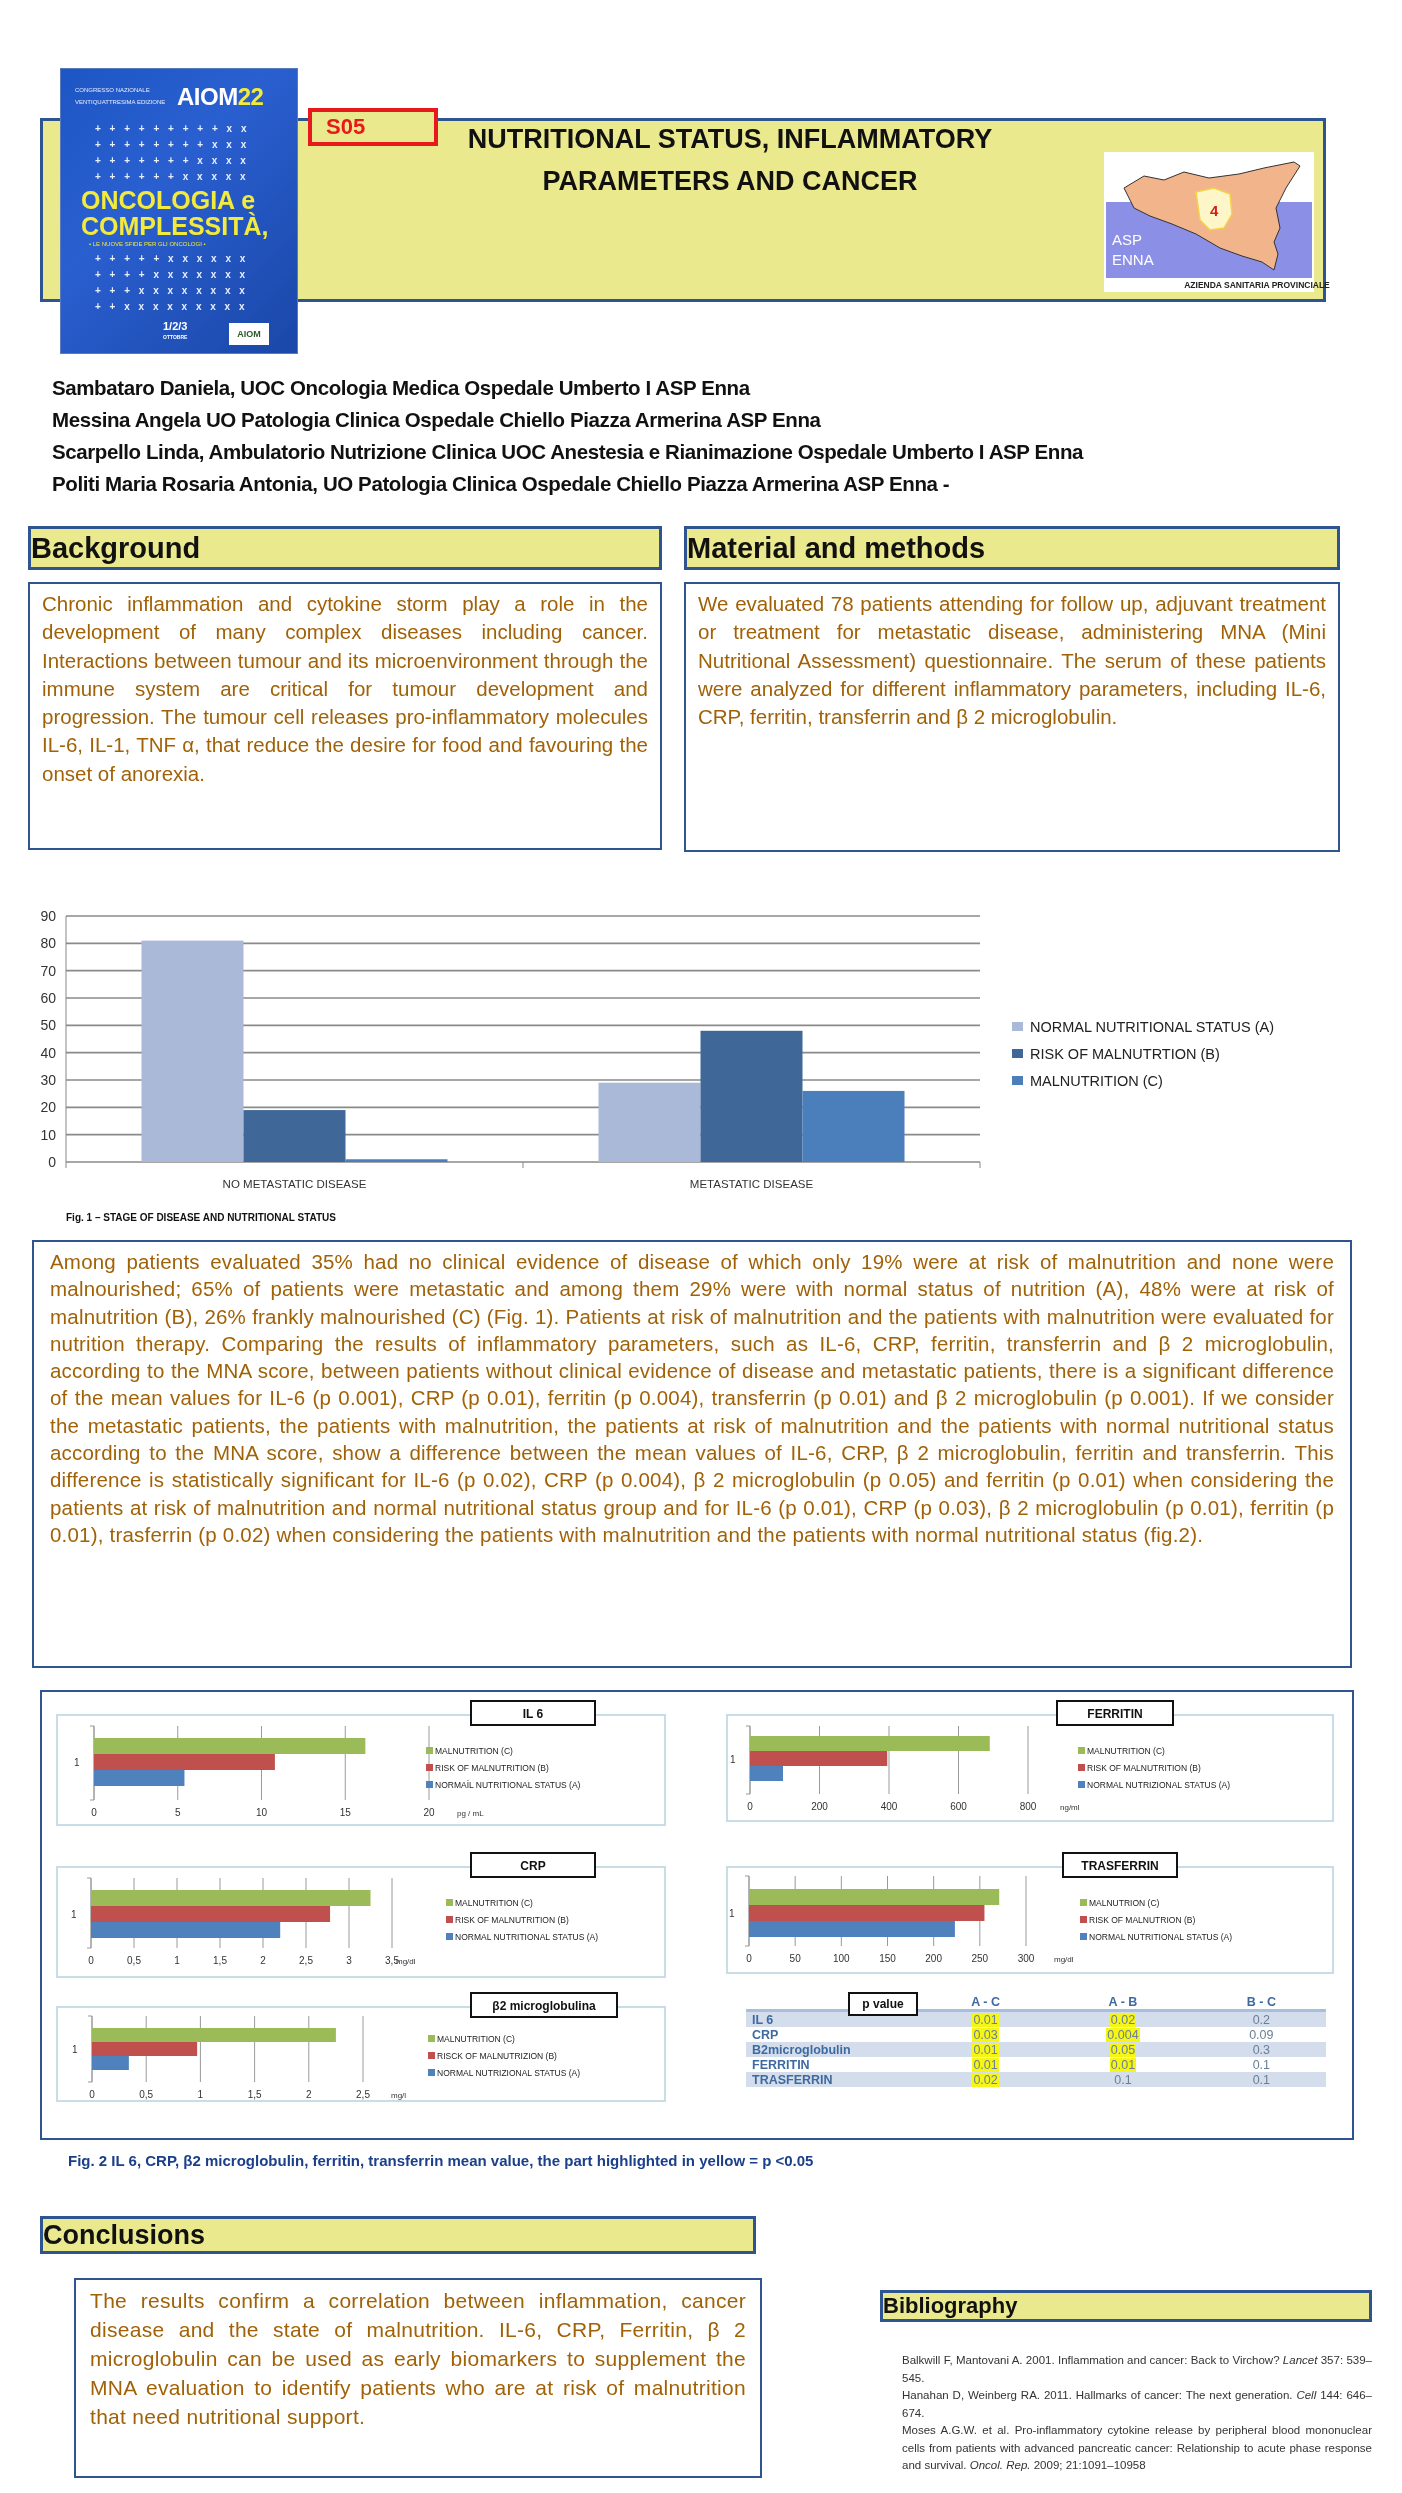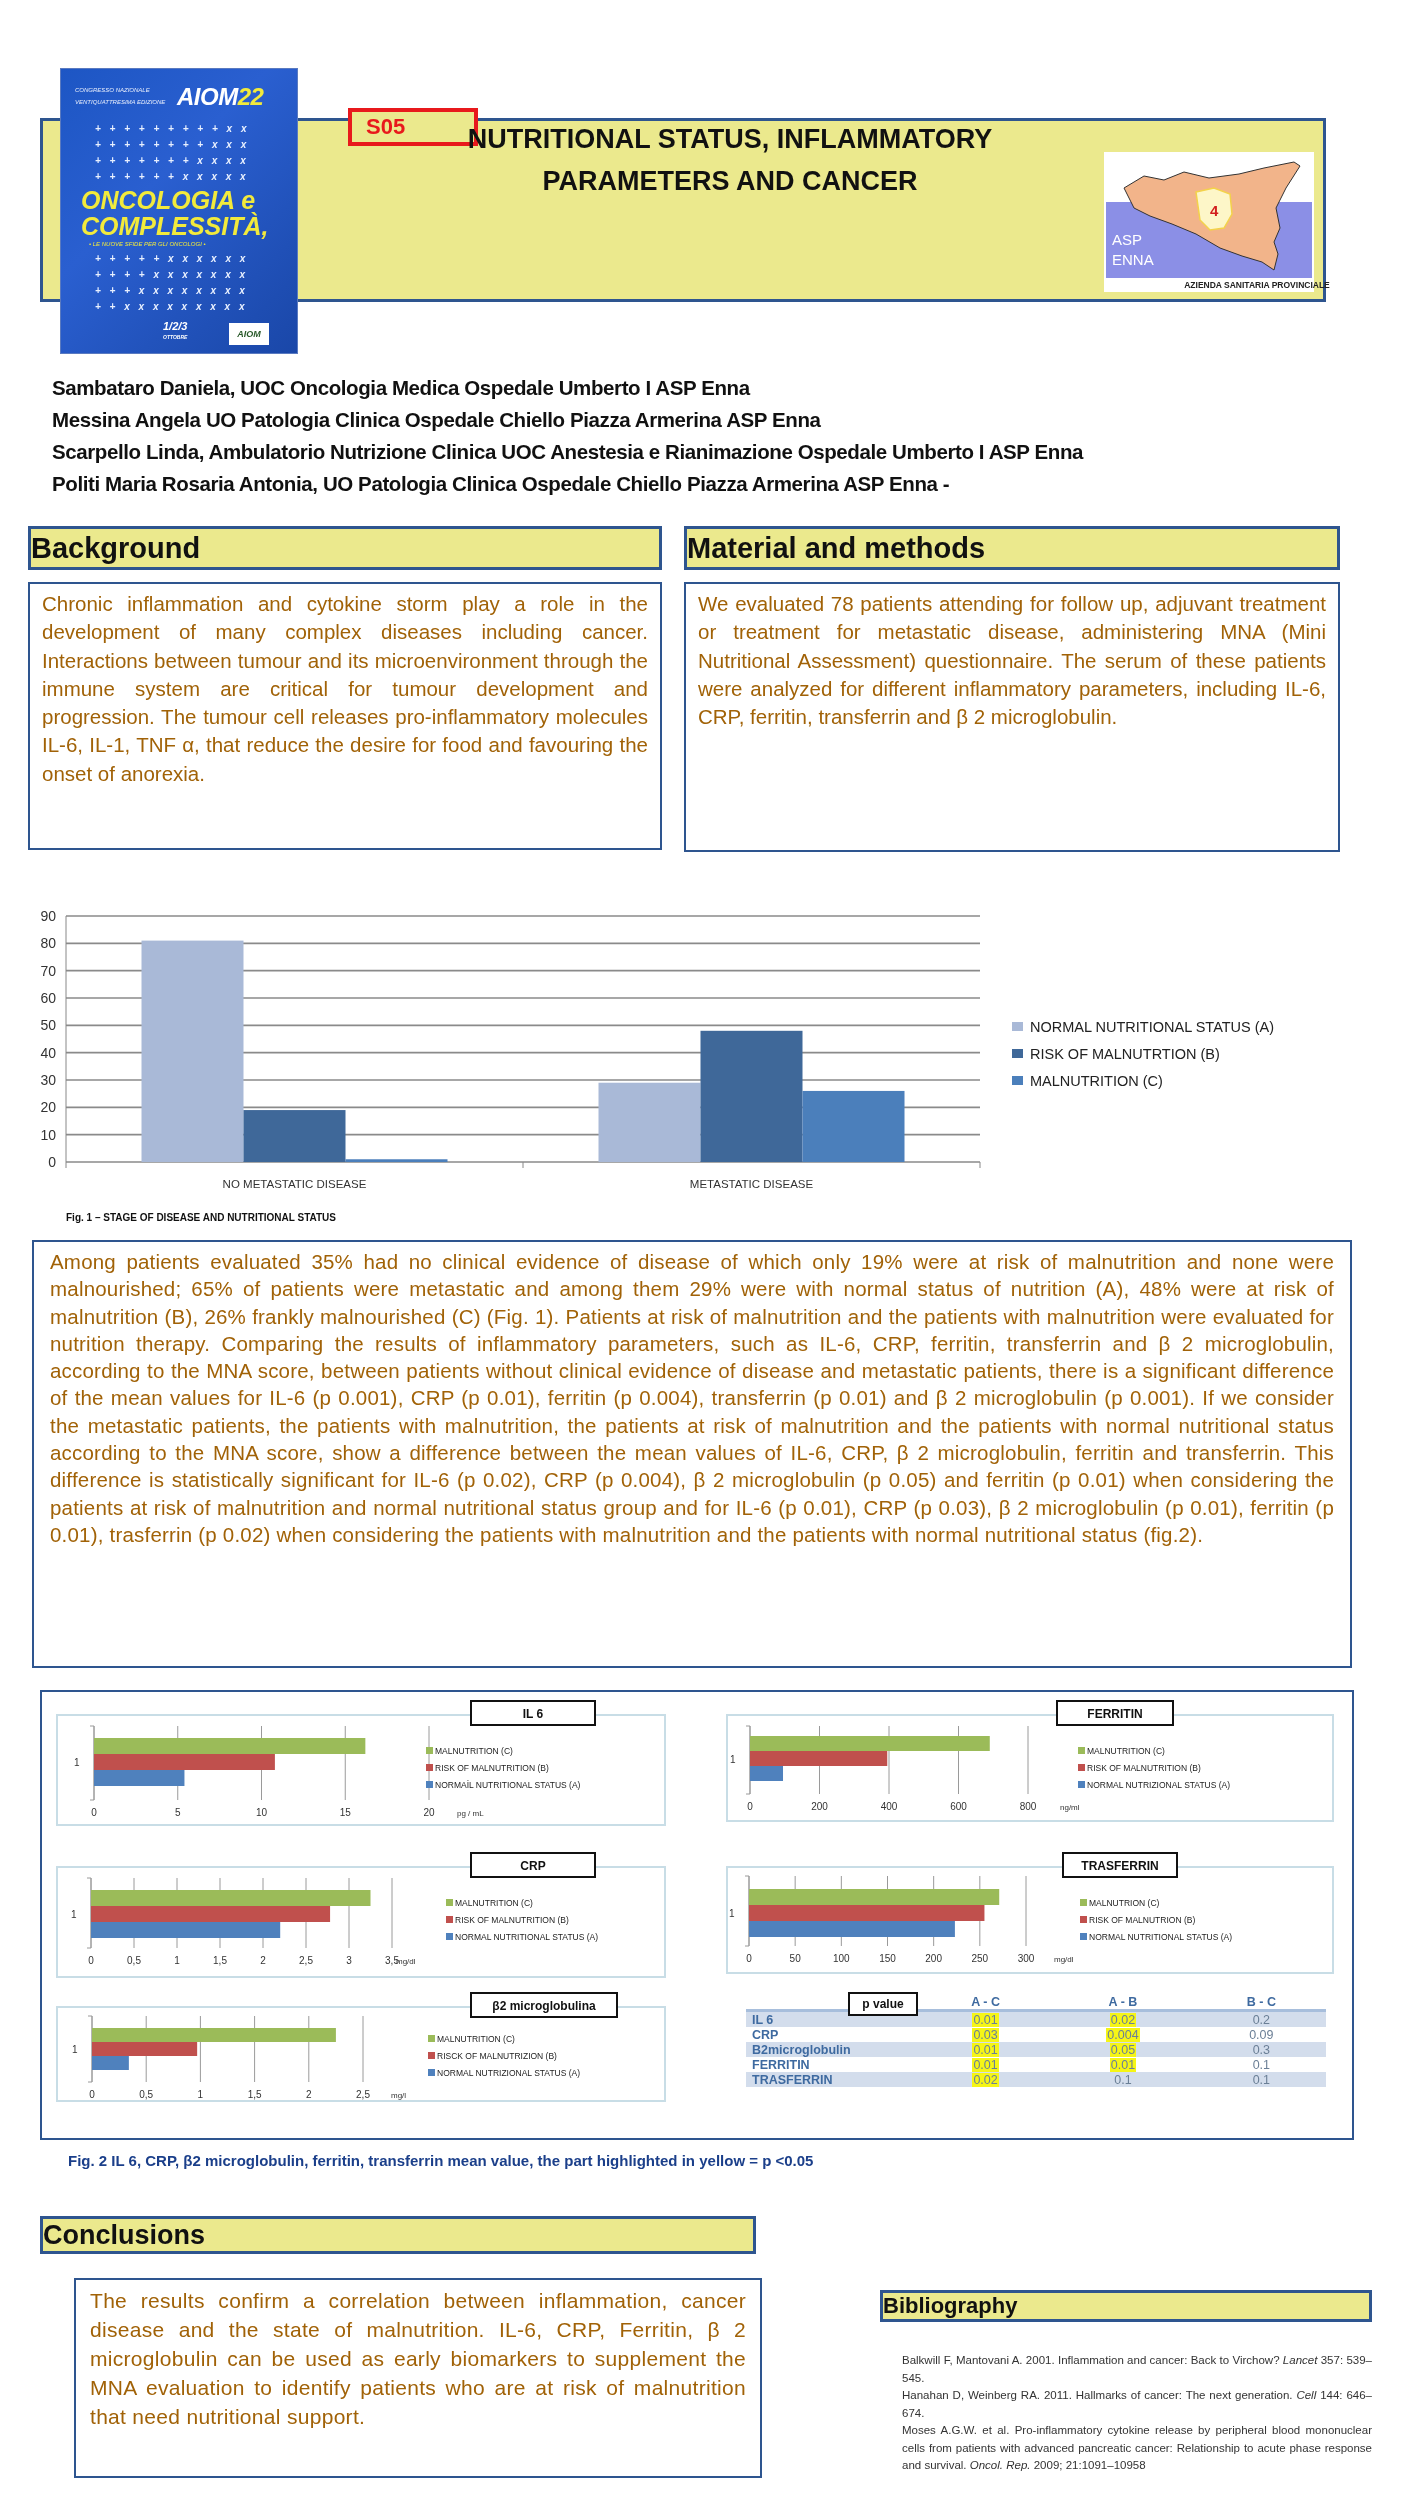--- a/index.html
+++ b/index.html
@@ -1,31 +1,31 @@
 <!DOCTYPE html>
 <html><head>
 <meta charset="utf-8">
 <style>
   html,body{margin:0;padding:0;background:#fff;}
   body{width:1402px;height:2493px;position:relative;overflow:hidden;font-family:"Liberation Sans",sans-serif;color:#111;}
   .abs{position:absolute;}
   
   .title-box{left:40px;top:118px;width:1286px;height:184px;background:#ebe98d;border:3px solid #2e558f;box-sizing:border-box;}
-  .poster{left:60px;top:68px;width:238px;height:286px;background:linear-gradient(135deg,#1d56c4 0%,#2a5fd0 40%,#1a47a8 100%);border:1px solid #5a7ac0;box-sizing:border-box;overflow:hidden;color:#fff;font-style:italic;}
+  .poster{left:60px;top:68px;width:238px;height:286px;background:linear-gradient(135deg,#1d56c4 0%,#2a5fd0 40%,#1a47a8 100%);border:1px solid #5a7ac0;box-sizing:border-box;overflow:hidden;color:#fff;}
   .poster .p-small{position:absolute;font-size:6px;color:#e8eefc;left:14px;}
   .poster .p-aiom{position:absolute;left:116px;top:14px;font-weight:bold;font-size:24px;color:#fff;letter-spacing:-0.5px;}
   .poster .p-aiom span{color:#f2ea3c;}
   .poster .p-grid{position:absolute;left:34px;font-size:10px;letter-spacing:3px;color:#e8f0ff;font-weight:bold;line-height:16px;white-space:pre;}
   .poster .p-onc{position:absolute;left:20px;top:118px;font-weight:bold;font-size:25px;color:#f2ea3c;line-height:26px;}
   .poster .p-sfide{position:absolute;left:28px;top:172px;font-size:6px;color:#f2ea3c;}
   .poster .p-roma{position:absolute;left:12px;top:253px;width:44px;height:22px;background:#f2ea3c;color:#1d3e98;font-size:8px;font-weight:bold;line-height:10px;padding:13px 3px;box-sizing:border-box;margin-top:44px;}
   .poster .p-date{position:absolute;left:102px;top:252px;font-size:11px;font-weight:bold;text-align:center;line-height:11px;}
   .poster .p-date small{display:block;font-size:5px;}
   .poster .p-logo{position:absolute;left:168px;top:254px;width:40px;height:22px;background:#fff;color:#2a5a2a;font-size:9px;font-weight:bold;text-align:center;line-height:22px;}
-  .s05{left:308px;top:108px;width:130px;height:38px;border:4px solid #e8191c;box-sizing:border-box;color:#e8191c;font-weight:bold;font-size:22px;padding-left:14px;line-height:30px;background:#ebe98d;margin-left:40px;}
+  .s05{left:308px;top:108px;width:130px;height:38px;border:4px solid #e8191c;box-sizing:border-box;color:#e8191c;font-weight:bold;font-size:22px;padding-left:14px;line-height:30px;background:#ebe98d;}
   .main-title{left:440px;top:118px;width:580px;text-align:center;font-weight:bold;font-size:27px;line-height:42px;color:#111;}
   .asp{left:1104px;top:152px;width:210px;height:140px;background:#fff;}
   .asp .sea{position:absolute;left:2px;top:50px;width:206px;height:76px;background:#8b8fe6;}
   .asp .asp-t{position:absolute;left:8px;top:78px;color:#fff;font-size:15px;line-height:20px;}
   .asp .asp-b{position:absolute;left:0;bottom:2px;width:210px;text-align:center;font-size:8.5px;font-weight:bold;color:#222;padding-left:48px;}
   
   .authors{left:52px;top:372px;font-weight:bold;font-size:20.5px;line-height:32px;letter-spacing:-0.4px;}
   
   .sec-h{background:#ebe98d;border:3px solid #2e558f;box-sizing:border-box;text-align:left;font-weight:bold;color:#111;}
   .txt-box{border:2px solid #2e558f;box-sizing:border-box;background:#fff;text-align:justify;font-size:20px;line-height:28px;color:#a16207;}

